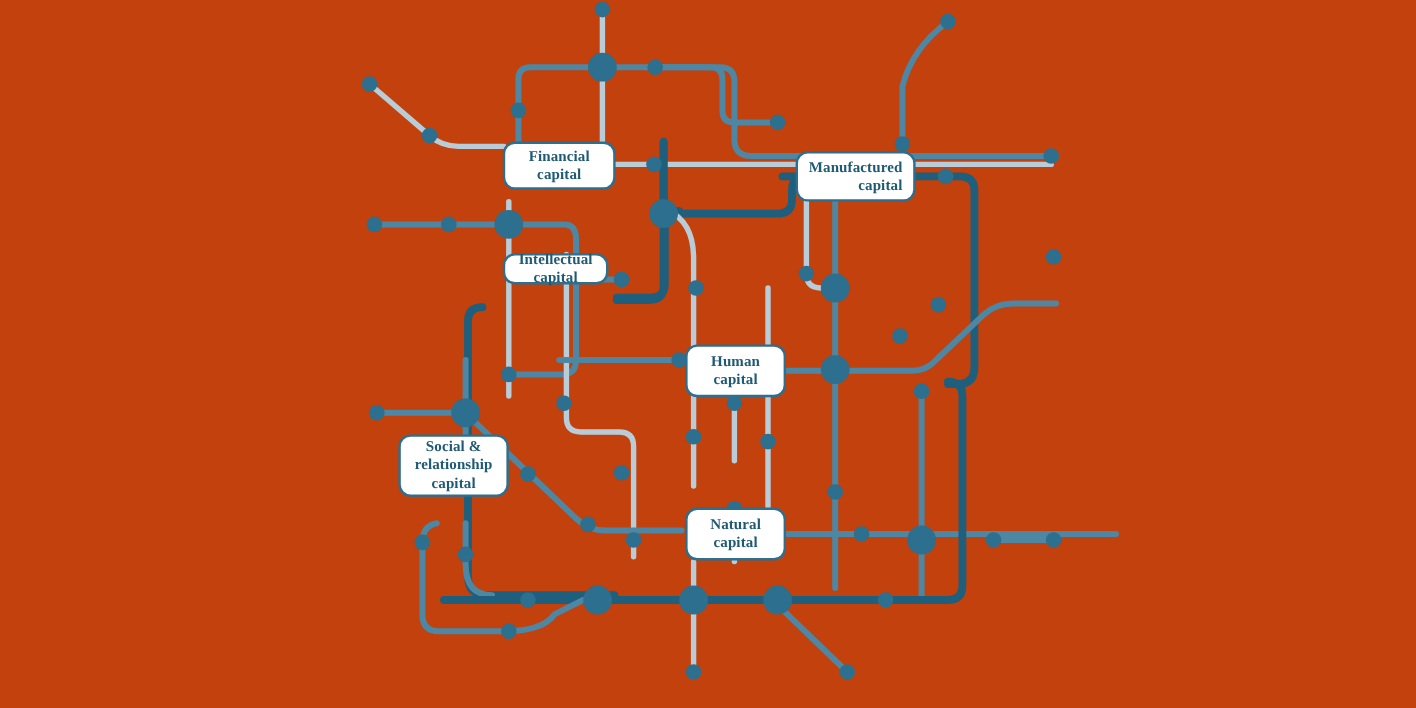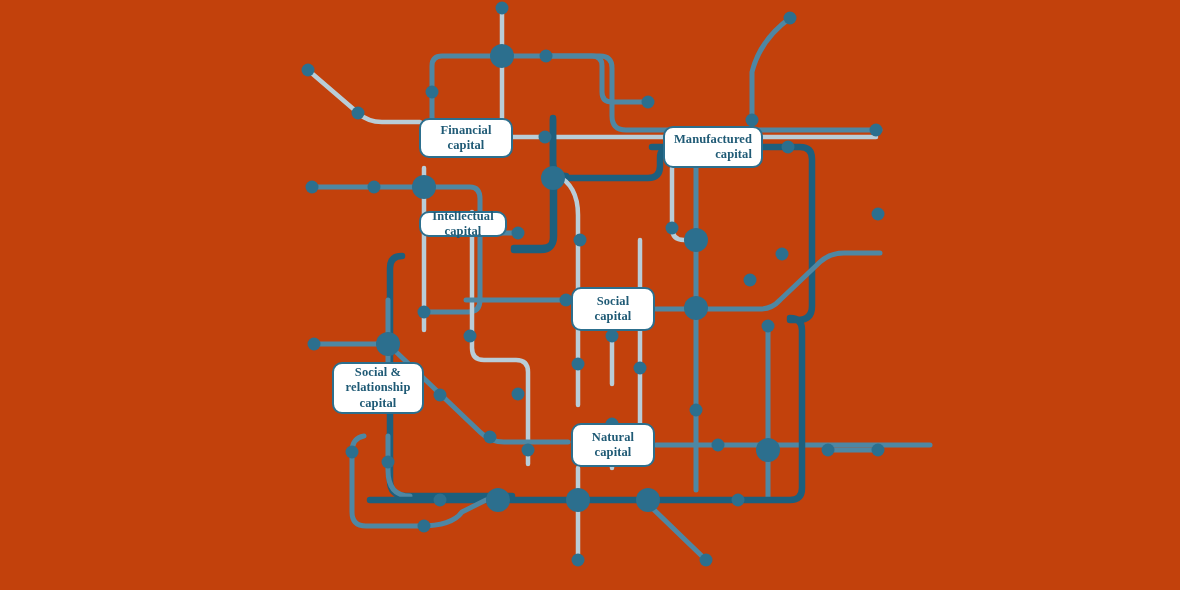--- a/index.html
+++ b/index.html
@@ -125,21 +125,21 @@
       </div>
       <div class="cap-label" style="left: 663px; top: 126px; width: 100px; height: 42px; text-align: right;">
         <span>Manufactured
 capital</span>
       </div>
       <div class="cap-label" style="left: 403px; top: 211px; width: 88px; height: 26px; margin-left: 16px;">
         <span>Intellectual
 capital</span>
       </div>
       <div class="cap-label" style="left: 571px; top: 287px; width: 84px; height: 44px;">
-        <span>Social
+        <span>Human
 capital</span>
       </div>
       <div class="cap-label" style="left: 332px; top: 362px; width: 92px; height: 52px;">
         <span>Social &amp;
 relationship
 capital</span>
       </div>
       <div class="cap-label" style="left: 571px; top: 423px; width: 84px; height: 44px; align-items: center;">
         <span>Natural
 capital</span>

